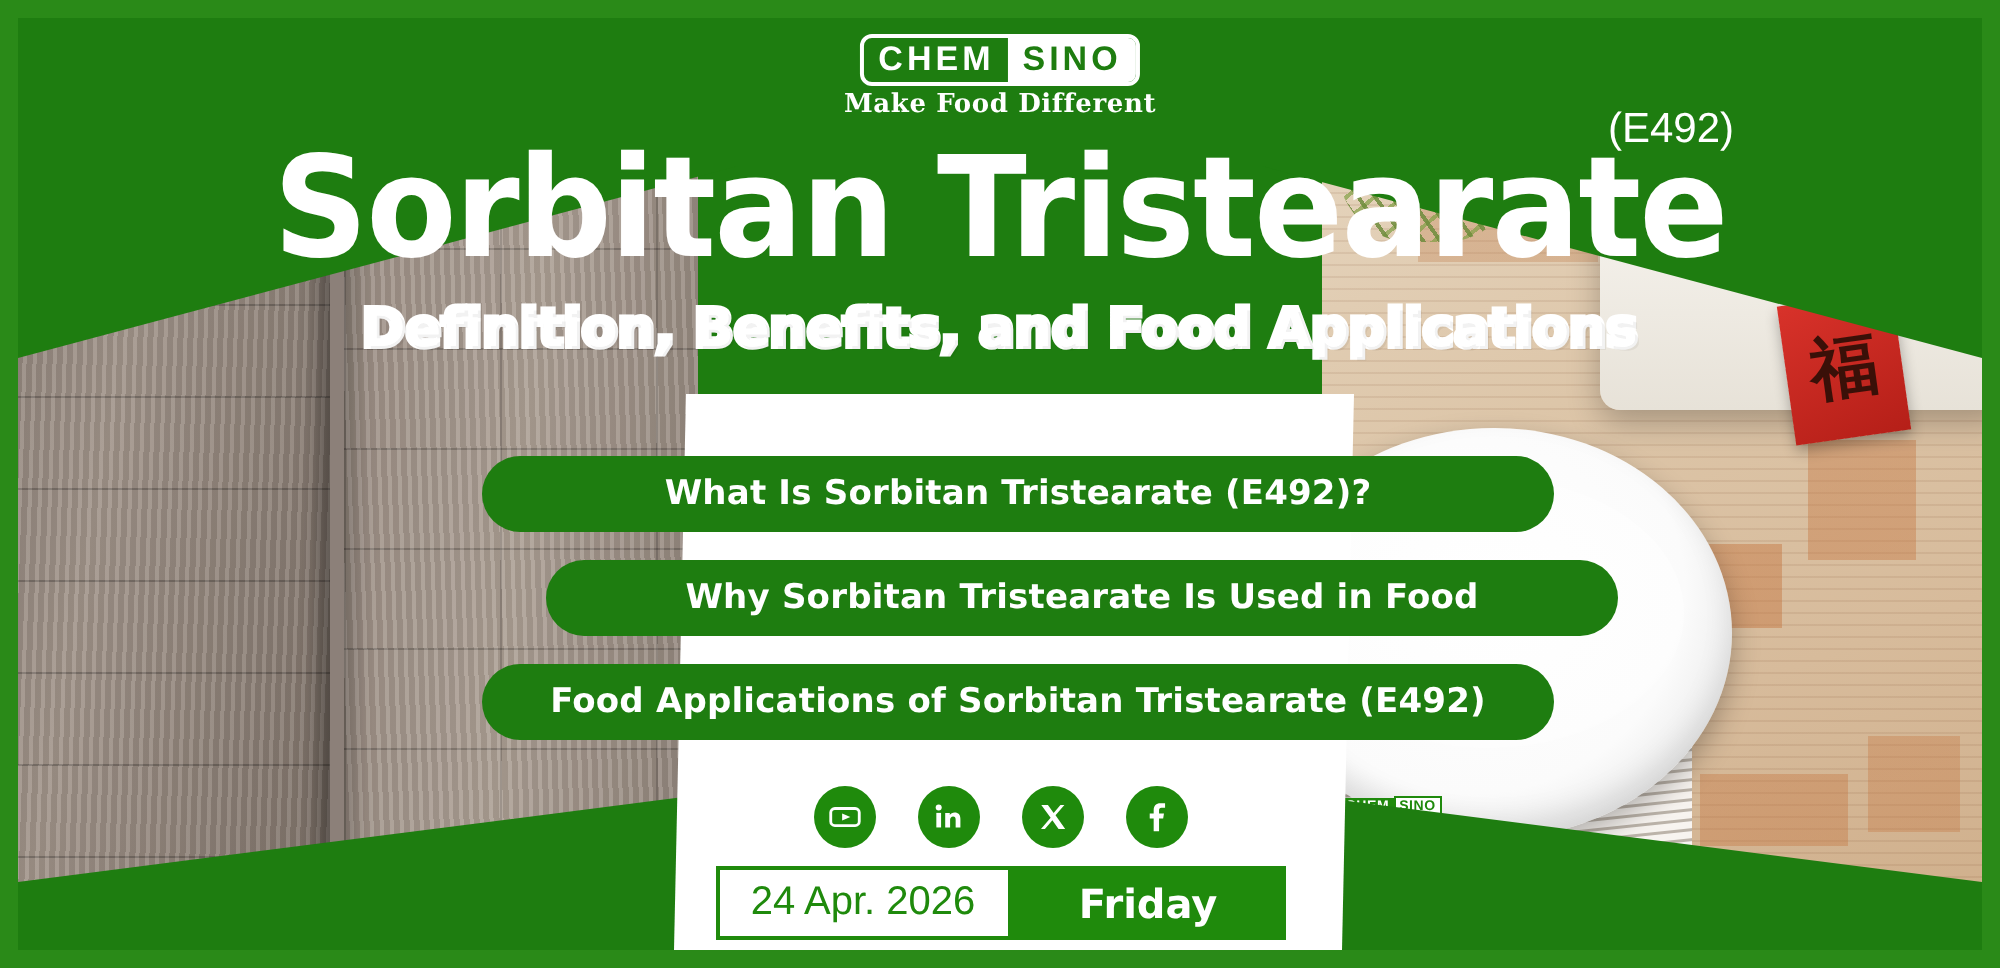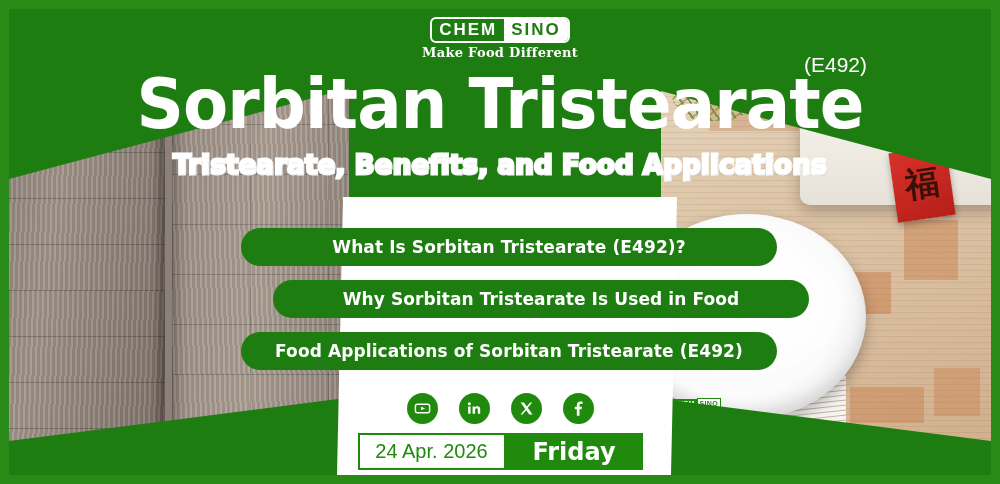--- a/index.html
+++ b/index.html
@@ -282,21 +282,21 @@
     background:#ffffff;
     color:#1f8a0c;
     border:2px solid #1f8a0c;
     font-size:20px;
     display:flex; align-items:center; justify-content:center;
     padding:0 10px;
     flex:0 0 148px;
   }
   .date-day{
     color:#ffffff;
-    font-size:24px; font-weight:bold;
+    font-size:20px; font-weight:bold;
     display:flex; align-items:center; justify-content:center;
     flex:1;
     font-family:"DejaVu Sans", sans-serif;
   }
 </style>
 </head>
 <body>
 
 <div class="banner">
   <div class="stage">
@@ -340,21 +340,21 @@
       <div class="logo-wrap">
         <div class="logo">
           <span class="chem">CHEM</span>
           <span class="sino">SINO</span>
         </div>
         <div class="tagline">Make Food Different</div>
       </div>
 
       <div class="ecode">(E492)</div>
       <div class="title">Sorbitan Tristearate</div>
-      <div class="subtitle">Tristearate, Benefits, and Food Applications</div>
+      <div class="subtitle">Definition, Benefits, and Food Applications</div>
     </div>
 
     <div class="pills">
       <div class="pill pill-0">What Is Sorbitan Tristearate (E492)?</div>
       <div class="pill pill-1">Why Sorbitan Tristearate Is Used in Food</div>
       <div class="pill pill-2">Food Applications of Sorbitan Tristearate (E492)</div>
     </div>
 
     <div class="socials">
       <a class="soc">

